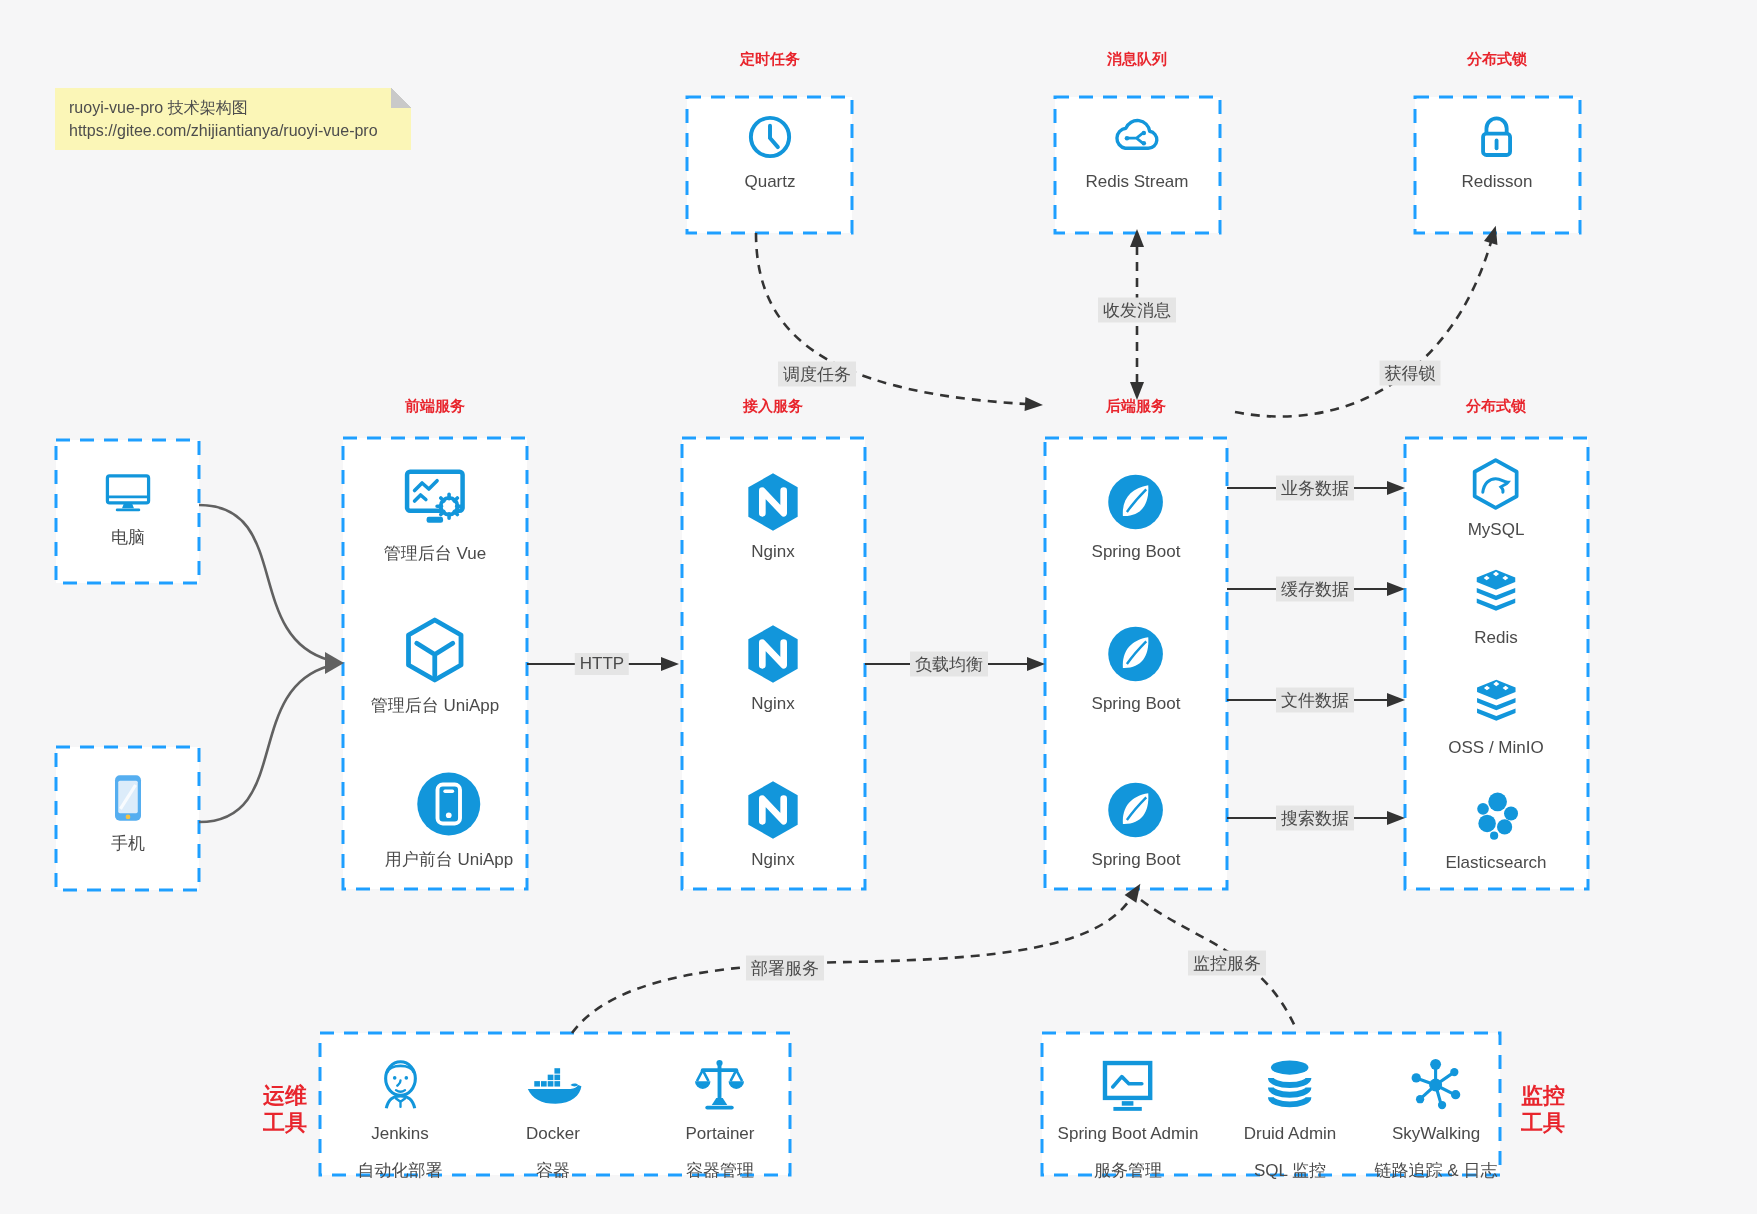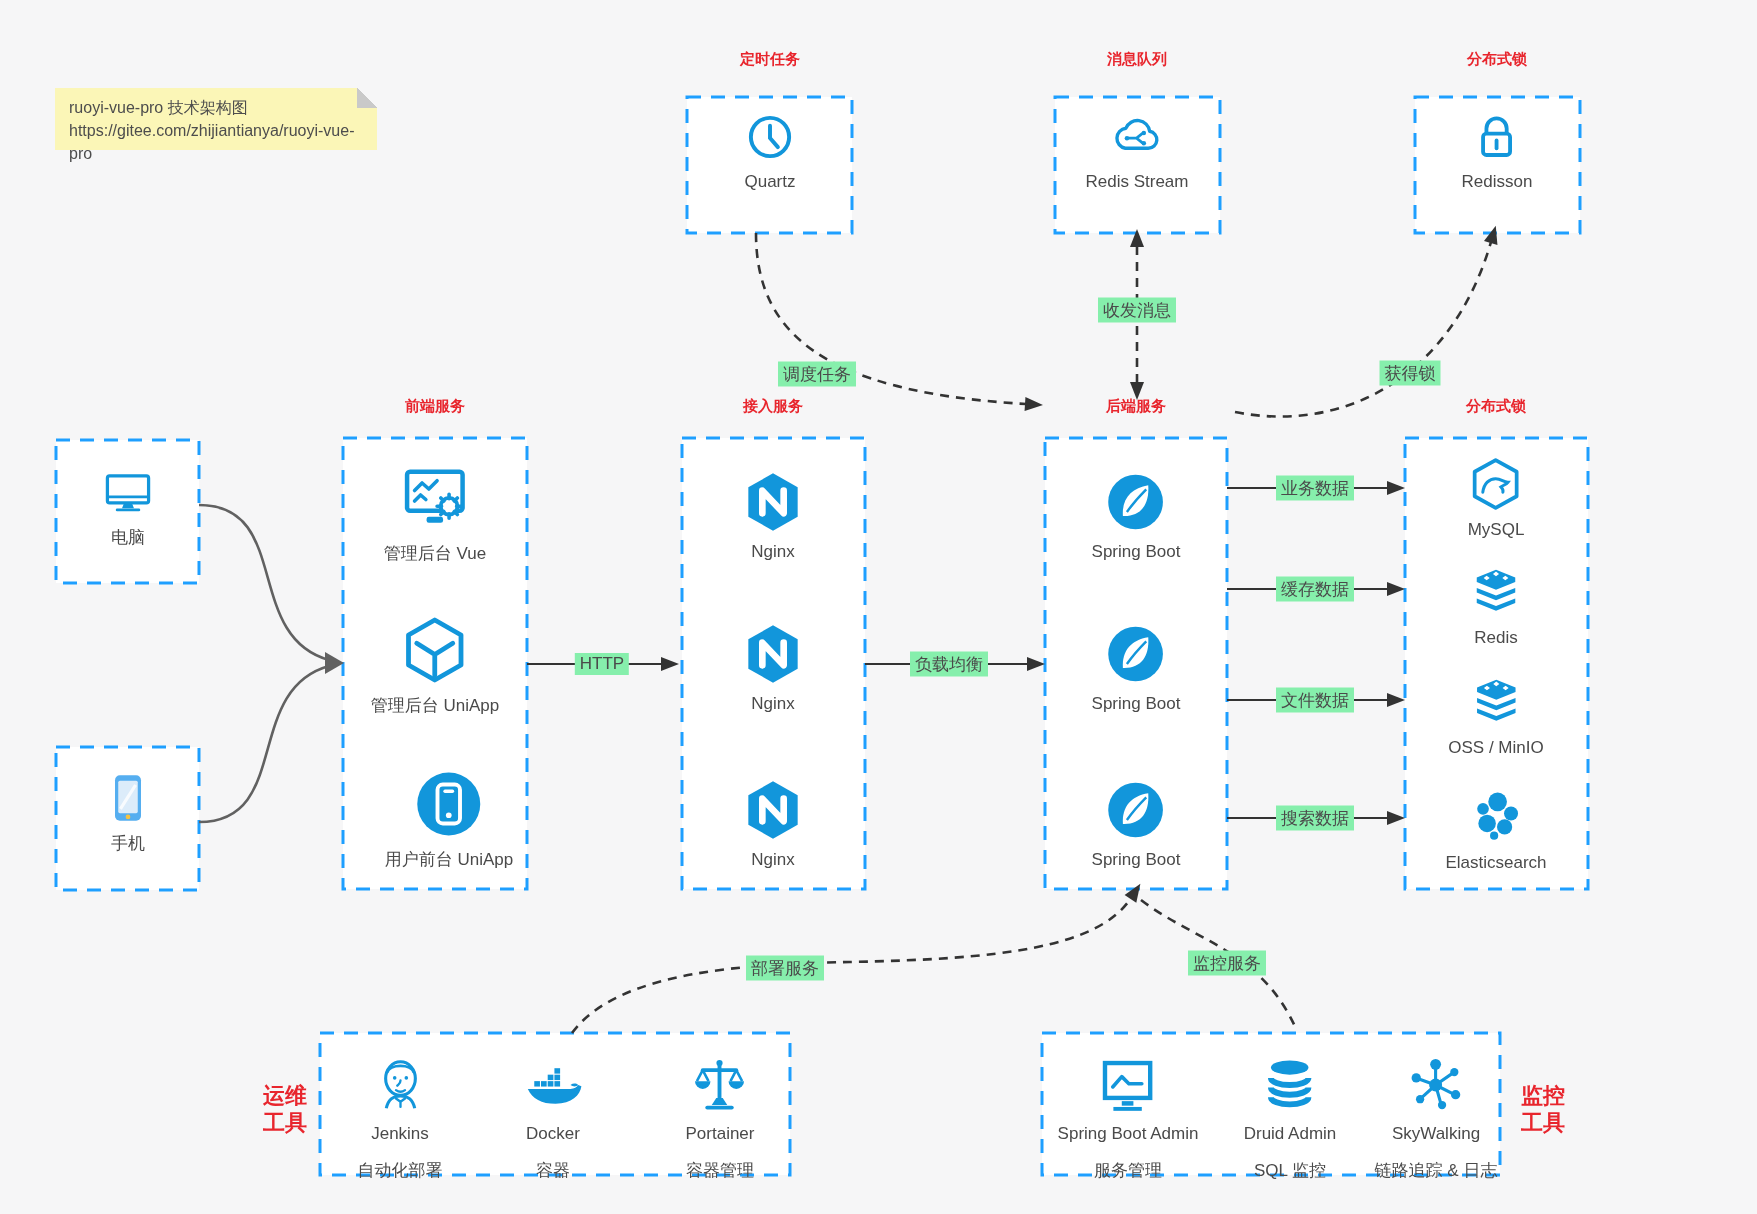--- a/index.html
+++ b/index.html
@@ -14,22 +14,22 @@
   .wire-s{fill:none;stroke:var(--arrow);stroke-width:2.2;}
   .wire-d{fill:none;stroke:var(--arrow);stroke-width:2.6;stroke-dasharray:9 7;}
   .wire-g{fill:none;stroke:var(--device);stroke-width:2.6;}
   .mk{fill:var(--arrow);}
   .gtitle{position:absolute;transform:translateX(-50%);font-size:15px;font-weight:bold;color:var(--red);white-space:nowrap;}
   .side-title{position:absolute;transform:translateX(-50%);font-size:22px;font-weight:bold;color:var(--red);line-height:27px;text-align:left;white-space:nowrap;}
   .node{position:absolute;transform:translateX(-50%);text-align:center;}
   .node .ic{display:block;margin:0 auto;color:var(--blue);}
   .nlabel{margin-top:8px;font-size:17px;color:var(--text);white-space:nowrap;}
   .nlabel2{margin-top:15px;font-size:17px;color:var(--text);white-space:nowrap;}
-  .elabel{position:absolute;transform:translate(-50%,-50%);background:#86efac;padding:1px 5px;font-size:17px;color:var(--text);white-space:nowrap;}
-  .note{position:absolute;left:55px;top:88px;width:322px;height:62px;box-sizing:border-box;background:var(--note_bg);padding:8px 0 8px 14px;font-size:16px;line-height:23px;color:#4d4d4d;}
+  .elabel{position:absolute;transform:translate(-50%,-50%);background:#e5e5e5;padding:1px 5px;font-size:17px;color:var(--text);white-space:nowrap;}
+  .note{position:absolute;left:55px;top:88px;width:356px;height:62px;box-sizing:border-box;background:var(--note_bg);padding:8px 0 8px 14px;font-size:16px;line-height:23px;color:#4d4d4d;}
   .note .fold{position:absolute;top:0;right:0;width:20px;height:20px;background:linear-gradient(to top right,var(--note_fold) 50%,var(--bg) 50.5%);}
 </style>
 </head>
 <body>
 
 <div class="canvas">
 
   <svg class="wires" width="1757" height="1214" viewBox="0 0 1757 1214">
     <defs>
       <marker id="arw" markerUnits="userSpaceOnUse" markerWidth="20" markerHeight="16" viewBox="0 0 20 16" refX="2" refY="8" orient="auto-start-reverse">

